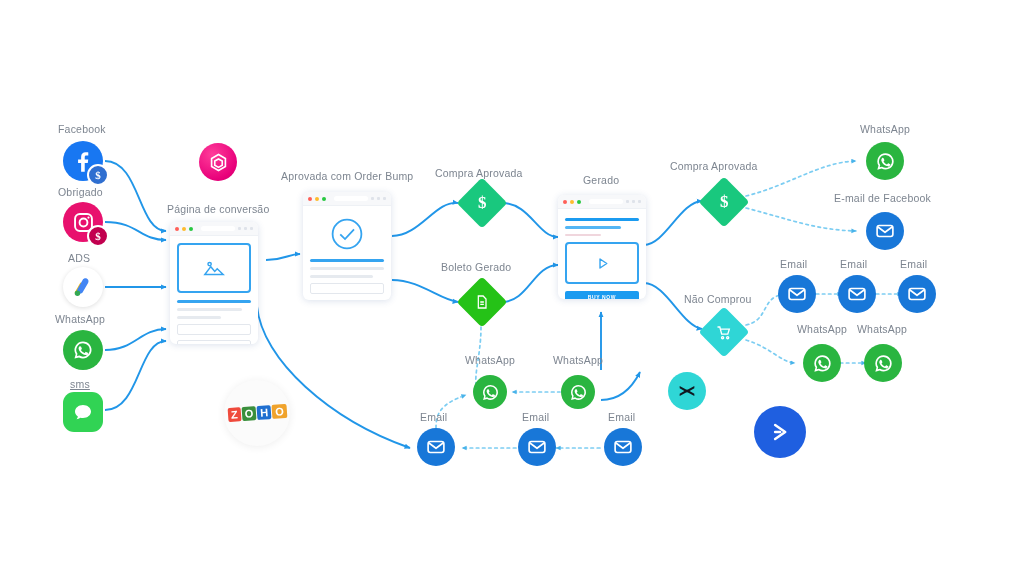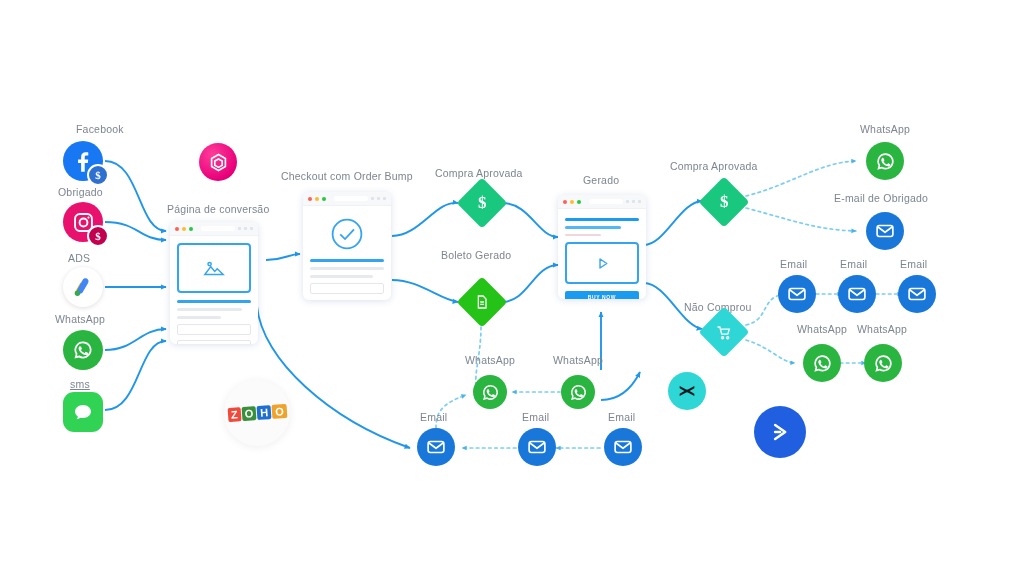--- a/index.html
+++ b/index.html
@@ -81,21 +81,21 @@
       <path d="M876,294 C888,294 892,294 902,294"></path>
       <path d="M840,363 C852,363 858,363 866,363"></path>
       <path d="M481,327 C481,360 470,384 480,392"></path>
       <path d="M560,392 C548,392 528,392 512,392"></path>
       <path d="M600,448 C580,448 568,448 556,448"></path>
       <path d="M516,448 C496,448 480,448 462,448"></path>
       <path d="M436,428 C436,414 440,404 466,395"></path>
     </g>
   </svg>
 
-  <div class="lbl" style="left:76px;top:123px;">Facebook</div>
+  <div class="lbl" style="left:58px;top:123px;">Facebook</div>
   <div class="node" style="left:63px;top:141px;width:42px;height:42px;">
     <div class="circ" style="left:0;top:0;width:40px;height:40px;background:#1877f2;">
       <svg width="26" height="26" viewBox="0 0 24 24">
           <path fill="#fff" d="M13.6 22v-8.2h2.8l.42-3.2H13.6V8.54c0-.93.26-1.56 1.58-1.56h1.7V4.12C16.58 4.08 15.57 4 14.4 4c-2.45 0-4.13 1.5-4.13 4.24v2.36H7.45v3.2h2.82V22z"></path>
         </svg>
     </div>
     <div class="badge" style="background:#2f6fd0;border:2px solid #fff;">$</div>
   </div>
 
   <div class="lbl" style="left:58px;top:186px;">Obrigado</div>
@@ -170,21 +170,21 @@
       </div>
       <div class="bar" style="background:#35a4f0;margin-top:7px;"></div>
       <div class="bar" style="background:#e6eaef;width:88%;"></div>
       <div class="bar" style="background:#e6eaef;width:60%;"></div>
       <div class="field"></div>
       <div class="field"></div>
 
     </div>
   </div>
 
-  <div class="lbl" style="left:281px;top:170px;">Checkout com Order Bump</div>
+  <div class="lbl" style="left:281px;top:170px;">Aprovada com Order Bump</div>
   <div class="win" style="left:303px;top:192px;width:88px;height:108px;">
     <div class="winbar">
       <span class="dot" style="background:#ff5f57;"></span>
       <span class="dot" style="background:#febc2e;"></span>
       <span class="dot" style="background:#28c840;"></span>
       <span class="url"></span>
       <span class="mini"></span>
       <span class="mini"></span>
       <span class="mini"></span>
     </div>
@@ -225,50 +225,50 @@
       </div>
       <div class="cta" style="margin-top:7px;">BUY NOW</div>
     </div>
   </div>
 
   <div class="lbl" style="left:435px;top:167px;">Compra Aprovada</div>
   <div class="dia" style="left:464px;top:185px;width:36px;height:36px;background:#19c87e;">
     <span style="color:#fff;font-size:17px;font-weight:700;font-family:'Liberation Serif',serif;">$</span>
   </div>
 
-  <div class="lbl" style="left:441px;top:249px;">Boleto Gerado</div>
+  <div class="lbl" style="left:441px;top:261px;">Boleto Gerado</div>
   <div class="dia" style="left:464px;top:284px;width:36px;height:36px;background:#25c217;">
     <svg width="16" height="16" viewBox="0 0 24 24" fill="none" stroke="#fff" stroke-width="1.9">
       <path d="M6.5 3h7.2L18 7.6V21H6.5z"></path>
         <path d="M9.4 12h5.4M9.4 15.5h5.4"></path>
     </svg>
   </div>
 
   <div class="lbl" style="left:670px;top:160px;">Compra Aprovada</div>
   <div class="dia" style="left:706px;top:184px;width:36px;height:36px;background:#19c87e;">
     <span style="color:#fff;font-size:17px;font-weight:700;font-family:'Liberation Serif',serif;">$</span>
   </div>
 
-  <div class="lbl" style="left:684px;top:301px;">Não Comprou</div>
+  <div class="lbl" style="left:684px;top:293px;">Não Comprou</div>
   <div class="dia" style="left:706px;top:314px;width:36px;height:36px;background:#2fd6d6;">
     <svg width="17" height="17" viewBox="0 0 24 24" fill="none" stroke="#fff" stroke-width="1.9" stroke-linecap="round">
       <path d="M3.5 4h2.6l2.6 10h8.6l2.2-7H7.2"></path>
       <circle cx="10" cy="19" r="1.5"></circle>
         <circle cx="17.2" cy="19" r="1.5"></circle>
     </svg>
   </div>
 
   <div class="lbl" style="left:860px;top:123px;">WhatsApp</div>
   <div class="circ" style="left:866px;top:142px;width:38px;height:38px;background:#2ab540;">
     <svg width="23" height="23" viewBox="0 0 24 24">
         <path fill="#fff" d="M12 3.4a8.5 8.5 0 0 0-7.3 12.8L3.5 20.6l4.5-1.2A8.5 8.5 0 1 0 12 3.4m0 1.8a6.7 6.7 0 1 1-3.5 12.4l-.3-.2-2.3.6.6-2.2-.2-.3A6.7 6.7 0 0 1 12 5.2m-2.9 3c-.2 0-.5.1-.7.3-.2.3-.8.8-.8 2s.8 2.3.9 2.5c.1.2 1.6 2.6 4 3.5 2 .8 2.4.6 2.8.6.4 0 1.4-.6 1.6-1.1.2-.6.2-1 .1-1.1l-.6-.3-1.4-.7c-.2-.1-.4-.1-.5.1l-.7.9c-.1.2-.3.2-.5.1-.2-.1-1-.4-1.9-1.2-.7-.6-1.2-1.4-1.3-1.6-.1-.2 0-.3.1-.4l.4-.5.2-.4v-.4l-.7-1.7c-.2-.4-.4-.4-.5-.4z"></path>
       </svg>
   </div>
 
-  <div class="lbl" style="left:834px;top:192px;">E-mail de Obrigado</div>
+  <div class="lbl" style="left:834px;top:192px;">E-mail de Facebook</div>
   <div class="circ" style="left:866px;top:212px;width:38px;height:38px;background:#1877d8;">
     <svg width="22" height="22" viewBox="0 0 24 24" fill="none" stroke="#fff" stroke-width="1.8" stroke-linejoin="round">
       <rect x="3.4" y="6" width="17.2" height="12" rx="2.4"></rect>
         <path d="M3.9 7.4 12 13.4l8.1-6"></path>
     </svg>
   </div>
 
   <div class="lbl" style="left:780px;top:258px;">Email</div>
   <div class="circ" style="left:778px;top:275px;width:38px;height:38px;background:#1877d8;">
     <svg width="22" height="22" viewBox="0 0 24 24" fill="none" stroke="#fff" stroke-width="1.8" stroke-linejoin="round">

